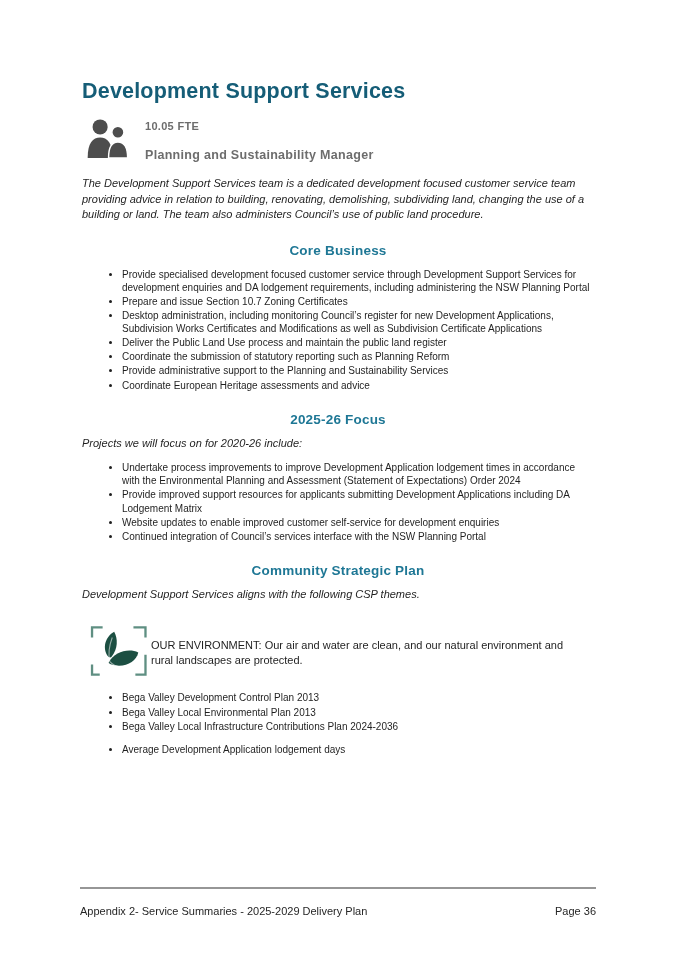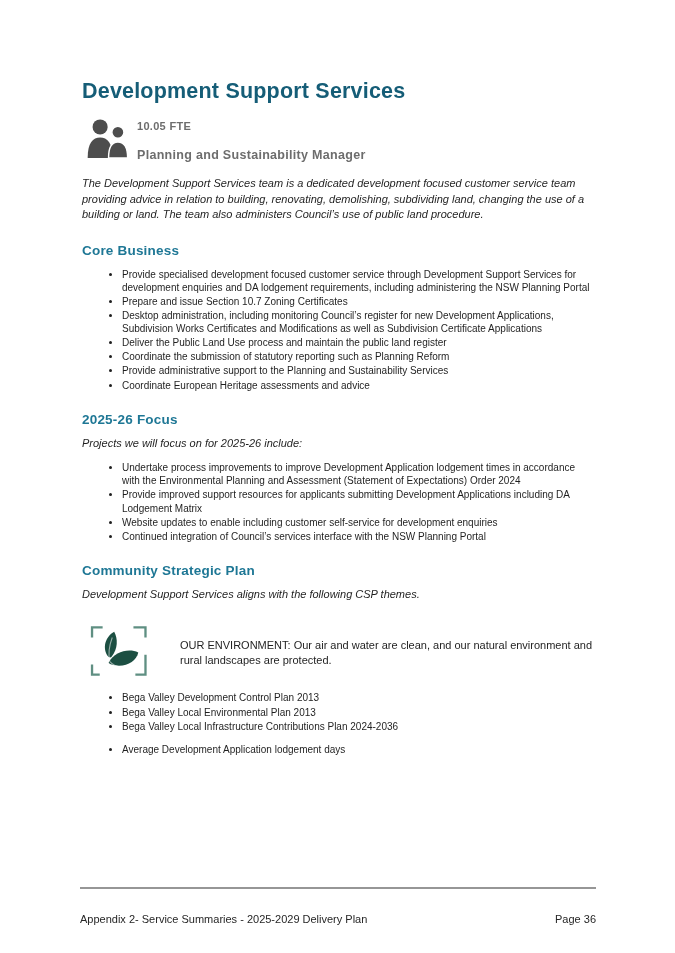--- a/index.html
+++ b/index.html
@@ -22,21 +22,21 @@
   .doc-title {
     font-size:21.5px;
     font-weight:bold;
     letter-spacing:0.2px;
     color:#155d77;
   }
 
   .fte-row {
     display:flex;
     align-items:center;
-    gap:4px;
+    gap:12px;
     margin:13px 0 0 3px;
   }
   .fte-text { color:#6d6d6d; }
   .fte-count {
     font-size:11px;
     font-weight:bold;
     letter-spacing:0.3px;
   }
   .fte-manager {
     font-size:12.5px;
@@ -53,38 +53,39 @@
   }
 
   .intro { margin-top:12px; }
 
   .section-heading {
     font-size:13.5px;
     font-weight:bold;
     letter-spacing:0.2px;
     color:#1e7795;
     margin-top:20px;
+    text-align:center;
   }
 
   ul.bullets {
     margin:10px 0 0;
     padding-left:40px;
     font-size:10px;
     line-height:1.31;
     color:#1f1f1f;
   }
   ul.bullets li { margin-bottom:1px; }
 
   .lead { margin-top:9px; }
   ul.bullets.after-lead { }
 
   .theme-row {
     display:flex;
     align-items:center;
-    gap:32px;
+    gap:3px;
     margin:23px 0 0 8px;
   }
   .theme-icon-box { flex:0 0 auto; }
   .theme-text {
     font-size:11px;
     line-height:1.42;
     color:#1f1f1f;
     max-width:420px;
   }
 
@@ -94,21 +95,21 @@
     top:887px;
     width:516px;
   }
   .footer-rule {
     border-top:2px solid #969696;
     height:0;
   }
   .footer-text-row {
     display:flex;
     justify-content:space-between;
-    margin-top:24px;
+    margin-top:16px;
     font-size:11px;
     color:#262626;
   }
 </style>
 </head>
 <body>
 
 <div class="page">
   <div class="content">
 
@@ -138,25 +139,25 @@
       <li>Provide specialised development focused customer service through Development Support Services for development enquiries and DA lodgement requirements, including administering the NSW Planning Portal</li>
       <li>Prepare and issue Section 10.7 Zoning Certificates</li>
       <li>Desktop administration, including monitoring Council’s register for new Development Applications, Subdivision Works Certificates and Modifications as well as Subdivision Certificate Applications</li>
       <li>Deliver the Public Land Use process and maintain the public land register</li>
       <li>Coordinate the submission of statutory reporting such as Planning Reform</li>
       <li>Provide administrative support to the Planning and Sustainability Services</li>
       <li>Coordinate European Heritage assessments and advice</li>
     </ul>
 
     <h2 class="section-heading">2025-26 Focus</h2>
-    <p class="body-text lead">Projects we will focus on for 2025-26 include:</p>
+    <p class="body-text lead">Projects we will focus on for 2020-26 include:</p>
     <ul class="bullets after-lead">
       <li>Undertake process improvements to improve Development Application lodgement times in accordance with the Environmental Planning and Assessment (Statement of Expectations) Order 2024</li>
       <li>Provide improved support resources for applicants submitting Development Applications including DA Lodgement Matrix</li>
-      <li>Website updates to enable including customer self-service for development enquiries</li>
+      <li>Website updates to enable improved customer self-service for development enquiries</li>
       <li>Continued integration of Council’s services interface with the NSW Planning Portal</li>
     </ul>
 
     <h2 class="section-heading">Community Strategic Plan</h2>
     <p class="body-text lead">Development Support Services aligns with the following CSP themes.</p>
 
     <div class="theme-row">
       <span class="theme-icon-box">
         <svg width="58" height="52" viewBox="0 0 60 54" aria-hidden="true">
           <g stroke="#5f8f82" stroke-width="2.4" fill="none">

